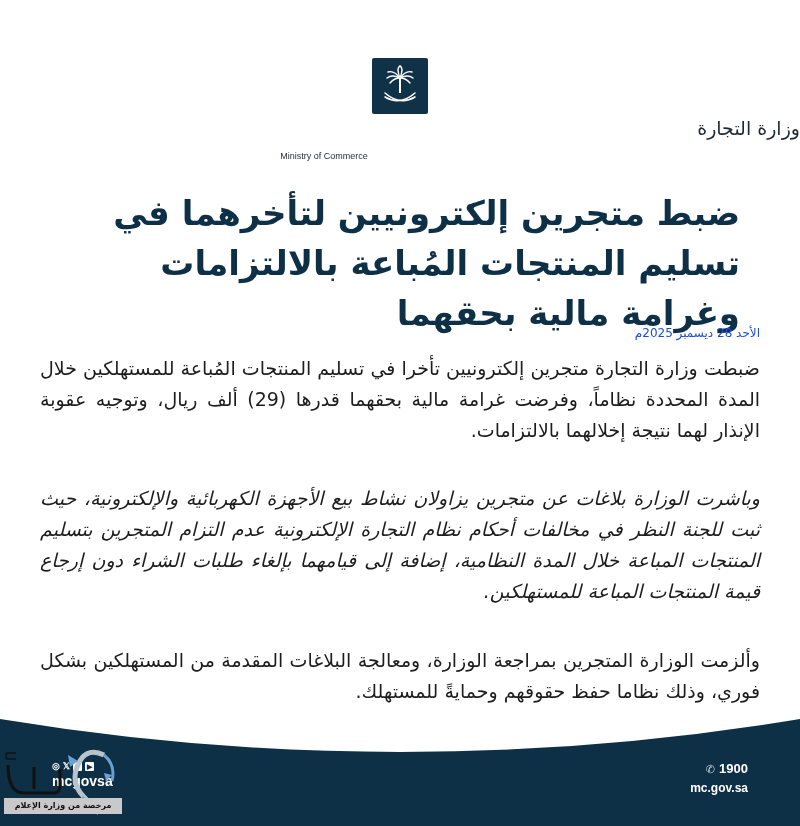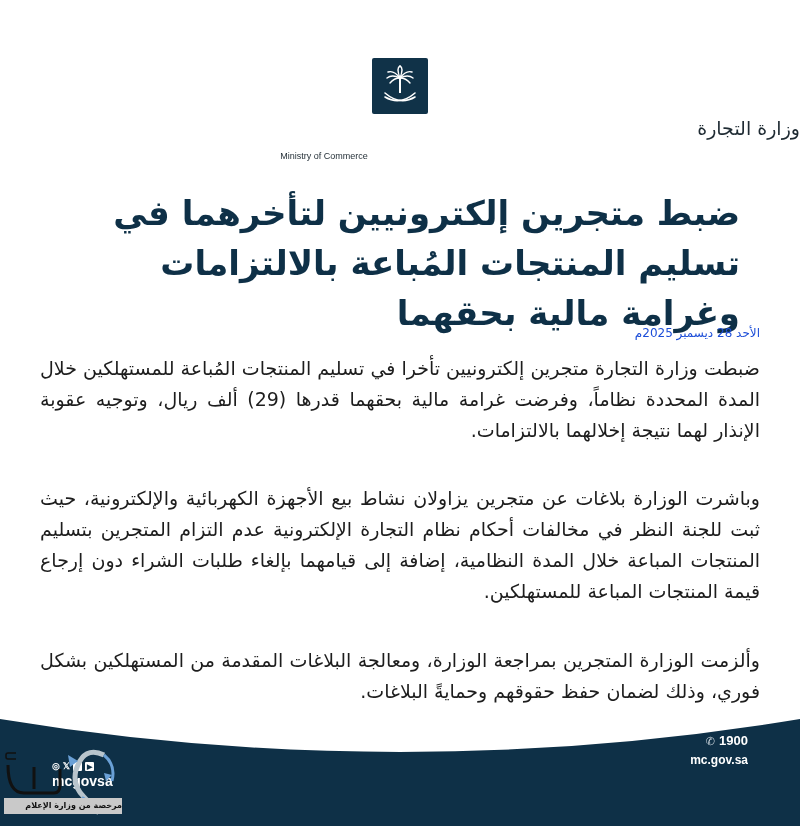--- a/index.html
+++ b/index.html
@@ -32,45 +32,45 @@
     position:absolute; right:40px; top:326px; direction:rtl;
     font-family:"DejaVu Sans", sans-serif; font-size:12px; color:#1d4ed8;
   }
   .para {
     position:absolute; left:40px; width:720px;
     direction:rtl; text-align:justify; text-align-last:right;
     font-family:"DejaVu Sans", sans-serif; font-size:19px; line-height:31px;
     color:#1d1d1d;
   }
   .p1 { top:353px; }
-  .p2 { top:483px; }
+  .p2 { top:483px;font-style:italic; }
   .p3 { top:645px; }
   .footer-wave { position:absolute; left:0; top:715px; width:800px; height:111px; }
   .footer-right {
-    position:absolute; right:52px; top:732px; text-align:right;
+    position:absolute; right:52px; top:760px; text-align:right;
     font-family:"Liberation Sans", sans-serif; font-weight:bold; color:#ffffff;
   }
   .phone { font-size:13px; line-height:18px; }
   .phone .ph-icon { font-weight:normal; font-size:11px; margin-right:4px; color:#cfd8df; }
   .site { font-size:12px; line-height:20px; }
   .footer-left {
     position:absolute; left:52px; top:761px;
     font-family:"Liberation Sans", sans-serif; font-weight:bold; color:#ffffff;
   }
   .social-row { display:flex; gap:3px; font-size:9px; line-height:11px; align-items:center; }
   .social-row span { display:inline-block; }
   .sq { width:9px; height:9px; background:#fff; color:#0e3047; font-size:7px; line-height:9px; text-align:center; border-radius:1px; }
   .handle { font-size:14px; line-height:18px; }
   .watermark {
     position:absolute; left:4px; top:745px; width:120px; height:70px;
   }
   .wm-label {
     position:absolute; left:4px; top:798px; width:118px; height:16px;
     background:#c9c9c9; color:#111; font-size:8px; line-height:16px;
-    text-align:right; direction:rtl; font-weight:bold;
+    text-align:center; direction:rtl; font-weight:bold;
   }
 </style>
 </head>
 <body>
 
 <div class="logo">
   <svg width="40" height="44" viewBox="0 0 40 44">
     <g fill="#ffffff" stroke="#ffffff">
 
       <g stroke-width="1.4" fill="none" stroke-linecap="round">
@@ -95,21 +95,21 @@
 </div>
 <div class="logo-ar">وزارة التجارة</div>
 <div class="logo-en">Ministry of Commerce</div>
 
 <div class="title">ضبط متجرين إلكترونيين لتأخرهما في تسليم المنتجات المُباعة بالالتزامات وغرامة مالية بحقهما</div>
 
 <div class="date">الأحد 28 ديسمبر 2025م</div>
 
 <div class="para p1">ضبطت وزارة التجارة متجرين إلكترونيين تأخرا في تسليم المنتجات المُباعة للمستهلكين خلال المدة المحددة نظاماً، وفرضت غرامة مالية بحقهما قدرها (29) ألف ريال، وتوجيه عقوبة الإنذار لهما نتيجة إخلالهما بالالتزامات.</div>
 <div class="para p2">وباشرت الوزارة بلاغات عن متجرين يزاولان نشاط بيع الأجهزة الكهربائية والإلكترونية، حيث ثبت للجنة النظر في مخالفات أحكام نظام التجارة الإلكترونية عدم التزام المتجرين بتسليم المنتجات المباعة خلال المدة النظامية، إضافة إلى قيامهما بإلغاء طلبات الشراء دون إرجاع قيمة المنتجات المباعة للمستهلكين.</div>
-<div class="para p3">وألزمت الوزارة المتجرين بمراجعة الوزارة، ومعالجة البلاغات المقدمة من المستهلكين بشكل فوري، وذلك لضمان حفظ حقوقهم وحمايةً البلاغات.</div>
+<div class="para p3">وألزمت الوزارة المتجرين بمراجعة الوزارة، ومعالجة البلاغات المقدمة من المستهلكين بشكل فوري، وذلك نظاما حفظ حقوقهم وحمايةً للمستهلك.</div>
 
 <svg class="footer-wave" viewBox="0 0 800 111" preserveAspectRatio="none">
   <path d="M0 4 Q400 70 800 4 L800 111 L0 111 Z" fill="#0e3047"></path>
 </svg>
 
 <div class="footer-right">
   <div class="phone">
     <span class="ph-icon">✆</span><span>1900</span>
   </div>
   <div class="site">mc.gov.sa</div>

